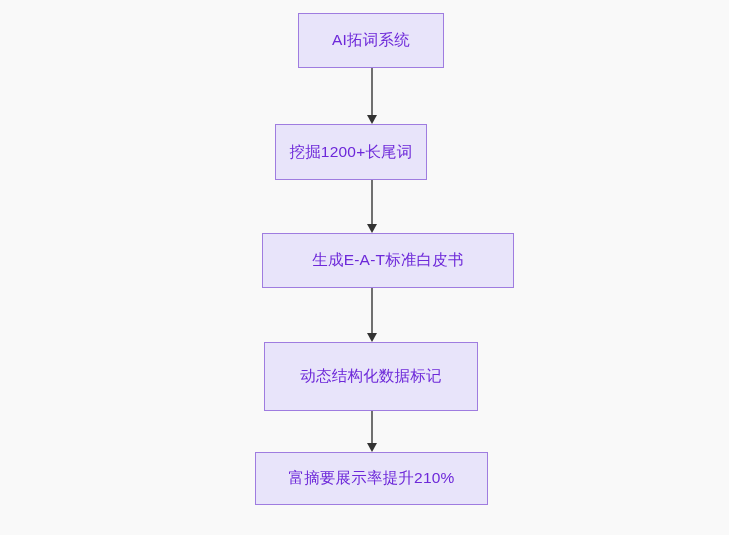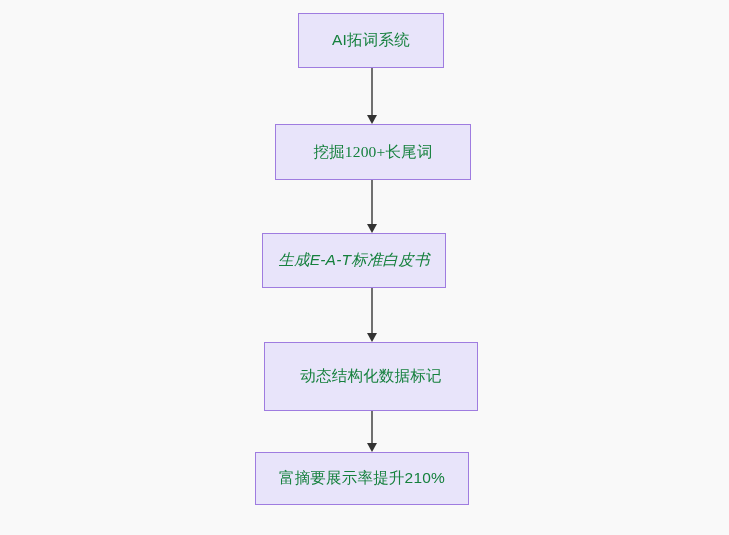--- a/index.html
+++ b/index.html
@@ -20,21 +20,21 @@
     background: #f9f9f9;
   }
   .node {
     position: absolute;
     box-sizing: border-box;
     background: #e8e4fa;
     border: 1.4px solid #9f7ce0;
     display: flex;
     align-items: center;
     justify-content: center;
-    color: #15803d;
+    color: #6d28d9;
     font-size: 15.5px;
     line-height: 1.2;
     letter-spacing: 0.2px;
     white-space: nowrap;
     z-index: 2;
   }
   .node-label {
     display: block;
     text-align: center;
   }
@@ -82,29 +82,29 @@
 
   <div class="edge" style="left:371px; top:397px; width:2px; height:55px;">
     <div class="edge-line" style="height:47px;"></div>
     <div class="edge-head" style="top:46px;"></div>
   </div>
 
   <div class="node" style="left:298px; top:13px; width:146px; height:55px;">
     <span class="node-label">AI拓词系统</span>
   </div>
 
-  <div class="node" style="left:275px; top:124px; width:196px; height:56px;font-family:Liberation Serif, serif;">
+  <div class="node" style="left:275px; top:124px; width:152px; height:56px;">
     <span class="node-label">挖掘1200+长尾词</span>
   </div>
 
-  <div class="node" style="left:262px; top:233px; width:184px; height:55px;font-style:italic;">
+  <div class="node" style="left:262px; top:233px; width:252px; height:55px;">
     <span class="node-label">生成E-A-T标准白皮书</span>
   </div>
 
   <div class="node" style="left:264px; top:342px; width:214px; height:69px;">
     <span class="node-label">动态结构化数据标记</span>
   </div>
 
-  <div class="node" style="left:255px; top:452px; width:214px; height:53px;">
+  <div class="node" style="left:255px; top:452px; width:233px; height:53px;">
     <span class="node-label">富摘要展示率提升210%</span>
   </div>
 
 </div>
 
 </body></html>

